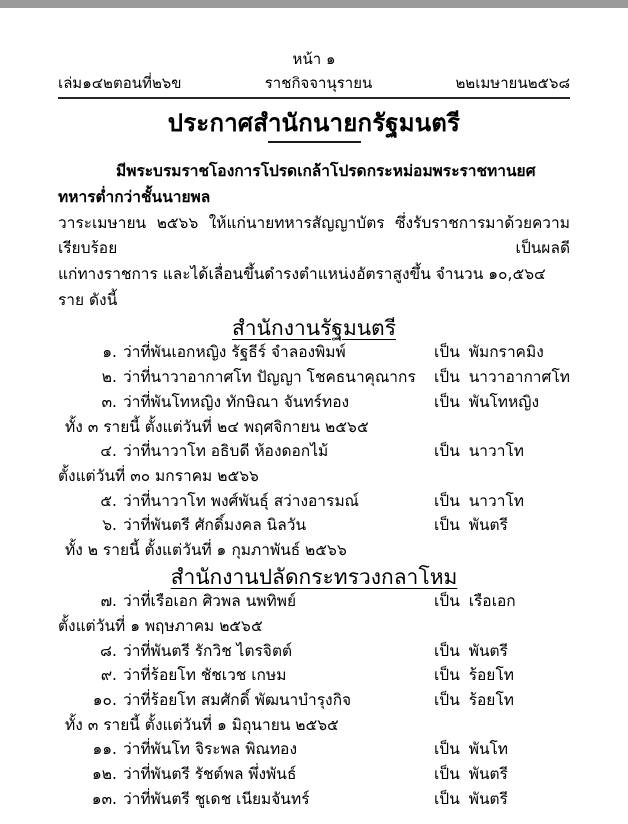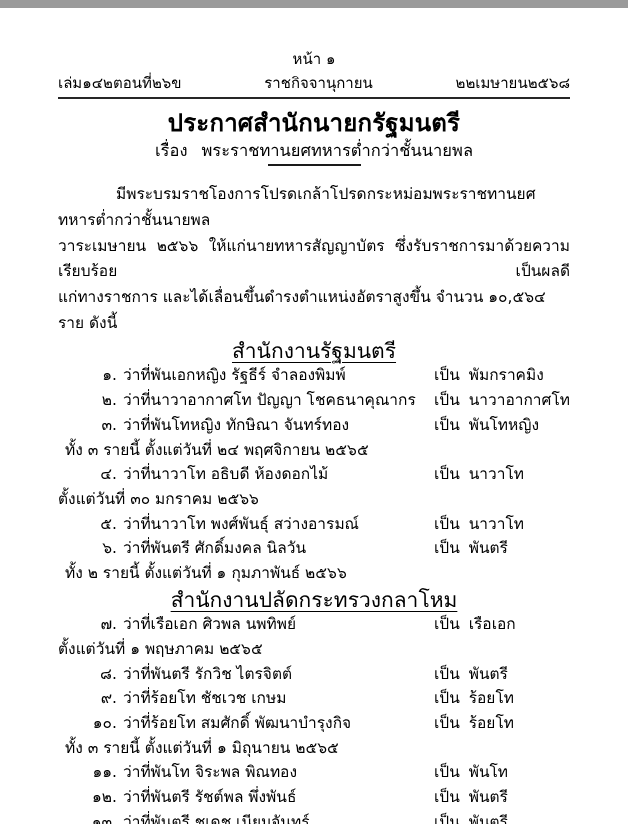--- a/index.html
+++ b/index.html
@@ -21,21 +21,21 @@
     font-weight:600;letter-spacing:0.2px;
   }
   .doc-subject{
     margin-top:3px;text-align:center;font-size:16.5px;line-height:20px;
     display:flex;justify-content:center;gap:14px;
   }
   .subject-rule{width:93px;border:none;border-top:2.5px solid #1a1a1a;margin:3px auto 0 auto;}
   .body-par{margin-top:16px;font-size:15.5px;line-height:25.8px;}
   .body-line{width:100%;}
   .just{text-align:justify;text-align-last:justify;}
-  .indent1{text-indent:58px;}
+  .indent1{text-indent:58px;font-weight:bold;}
   .section-heading{
     margin-top:2px;text-align:center;font-size:21px;line-height:24.7px;height:24.7px;
     text-decoration:underline;text-underline-offset:4px;text-decoration-thickness:1px;
   }
   .rows{font-size:15.5px;}
   .row{position:relative;height:24.7px;line-height:24.7px;white-space:nowrap;}
   .row .no{display:inline-block;width:59px;text-align:right;}
   .row .nm{margin-left:6px;}
   .to-col{position:absolute;left:376px;top:0;display:flex;gap:9px;}
   .note-indent{padding-left:7px;}
@@ -48,36 +48,32 @@
   <div class="page-label">หน้า ๑</div>
 
   <div class="masthead-row">
     <div class="masthead-left">
       <span>เล่ม</span>
       <span>๑๔๒</span>
       <span>ตอนที่</span>
       <span>๒๖</span>
       <span>ข</span>
     </div>
-    <div>ราชกิจจานุกายน</div>
+    <div>ราชกิจจานุรายน</div>
     <div class="masthead-date">
       <span>๒๒</span>
       <span>เมษายน</span>
       <span>๒๕๖๘</span>
     </div>
   </div>
 
   <hr class="masthead-rule">
 
   <div class="doc-title">ประกาศสำนักนายกรัฐมนตรี</div>
 
-  <div class="doc-subject">
-    <span>เรื่อง</span>
-    <span>พระราชทานยศทหารต่ำกว่าชั้นนายพล</span>
-  </div>
 
   <hr class="subject-rule">
 
   <div class="body-par">
     <div class="body-line just indent1">มีพระบรมราชโองการโปรดเกล้าโปรดกระหม่อมพระราชทานยศทหารต่ำกว่าชั้นนายพล</div>
     <div class="body-line just">วาระเมษายน ๒๕๖๖ ให้แก่นายทหารสัญญาบัตร ซึ่งรับราชการมาด้วยความเรียบร้อย เป็นผลดี</div>
     <div class="body-line">แก่ทางราชการ และได้เลื่อนขึ้นดำรงตำแหน่งอัตราสูงขึ้น จำนวน ๑๐,๕๖๔ ราย ดังนี้</div>
   </div>
 
   <div id="sections">

